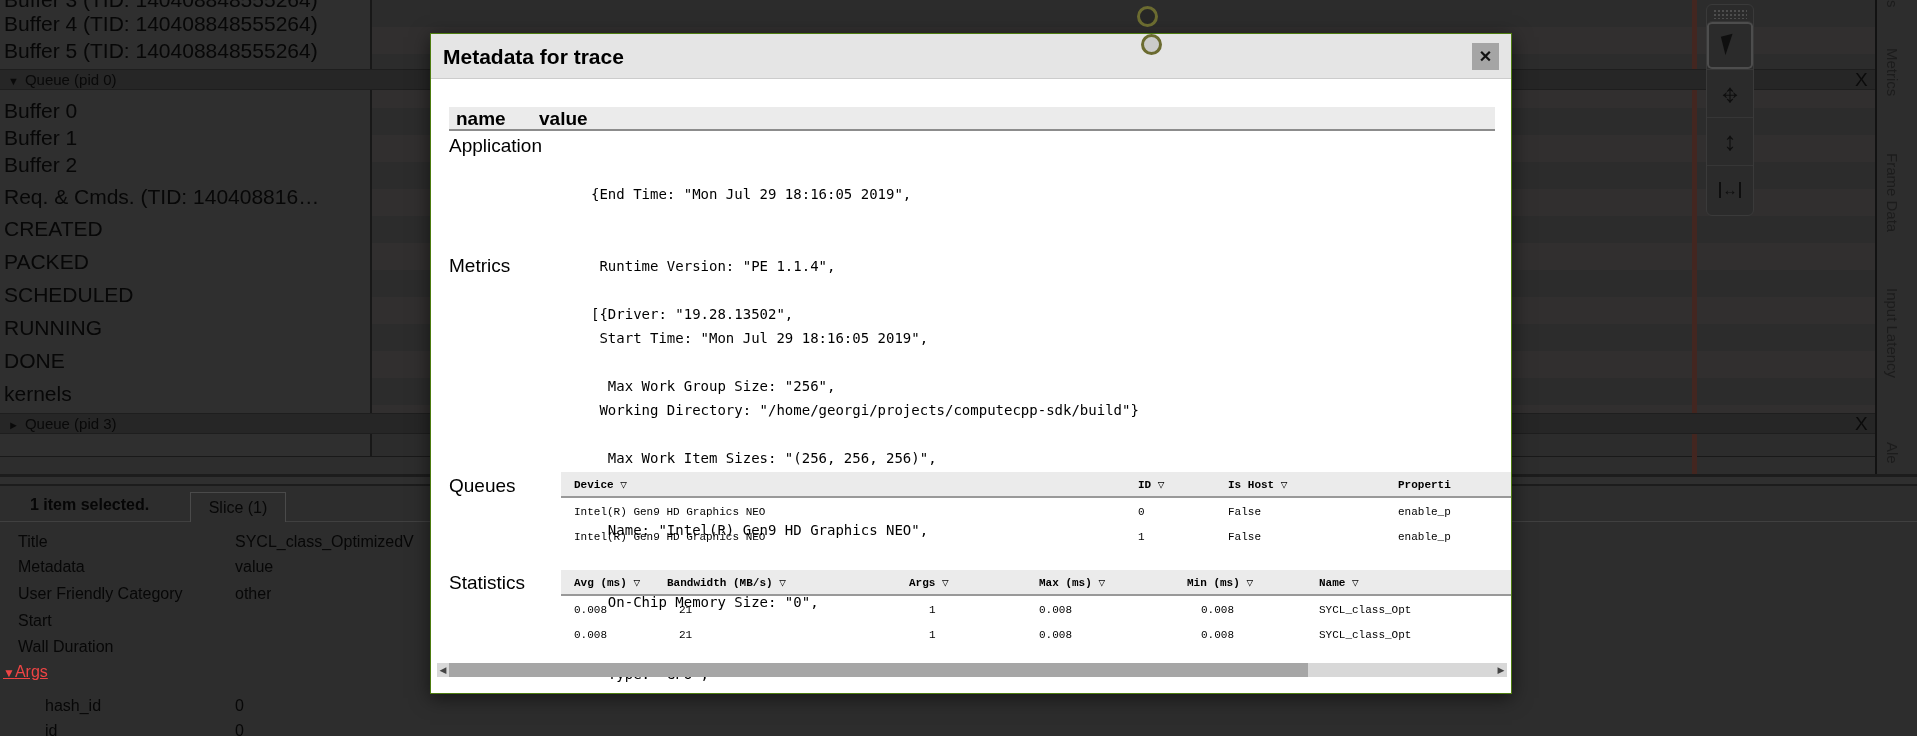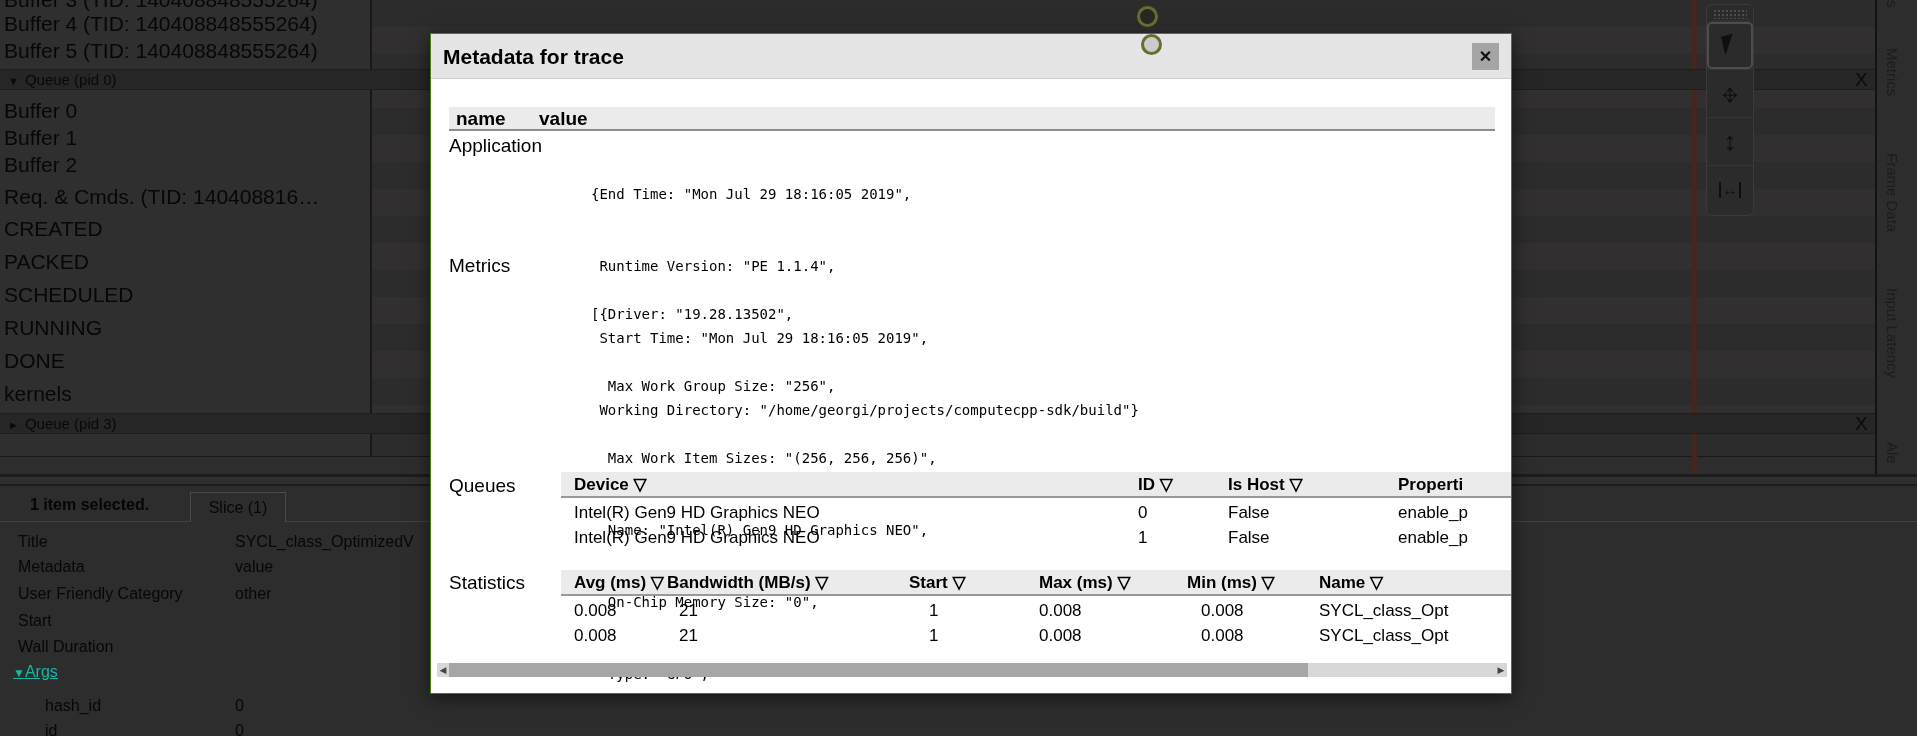--- a/index.html
+++ b/index.html
@@ -50,21 +50,21 @@
     border-top:3px solid #1c1c1c; border-bottom:2px solid #1c1c1c; z-index:4; }
   #bottom-panel { left:0; top:486px; width:1917px; height:250px; background:#2d2d2d; z-index:4; }
   #tab-line { position:absolute; left:0; top:35px; width:1917px; height:1px; background:#404040; }
   #selected-text { position:absolute; left:30px; top:10px; font-size:16px; font-weight:bold; color:#060606; }
   #slice-tab { position:absolute; left:190px; top:6px; width:96px; height:30px;
     border:1px solid #4a4a4a; border-bottom:none; background:#2d2d2d; text-align:center;
     font-size:16px; line-height:29px; color:#070707; z-index:2; }
   .kv-label { position:absolute; left:18px; font-size:16px; color:#070707; white-space:nowrap; }
   .kv-value { position:absolute; left:235px; font-size:16px; color:#070707; white-space:nowrap;
     max-width:195px; overflow:hidden; }
-  #args-row { position:absolute; left:13px; top:177px; font-size:16px; color:#14b8a6;text-decoration:underline; }
+  #args-row { position:absolute; left:3px; top:177px; font-size:16px; color:#ef4444;text-decoration:underline; }
   #args-row .arr { font-size:12px; }
   .arg-label { position:absolute; left:45px; font-size:16px; color:#070707; }
 
   
   .ring { width:21px; height:21px; border:3px solid #6b6b30; border-radius:50%; z-index:300;
     background:rgba(20,20,8,0.12); }
 
   
   #modal { left:430px; top:33px; width:1082px; height:661px; background:#ffffff; z-index:100;
     border:1px solid #4d7c0f; box-shadow:0 4px 18px rgba(0,0,0,0.55); }
@@ -79,22 +79,22 @@
     border-bottom:2px solid #8c8c8c; }
   #nv-band .nh { position:absolute; left:7px; top:0; font-size:19px; font-weight:bold; line-height:24px; }
   #nv-band .vh { position:absolute; left:90px; top:0; font-size:19px; font-weight:bold; line-height:24px; }
 
   .row-label { position:absolute; left:18px; font-size:19px; color:#000; line-height:24px; }
   .pre-val { position:absolute; left:160px; width:920px; font-family:"DejaVu Sans Mono", monospace;
     font-size:14px; line-height:24px; color:#000; white-space:pre; overflow:hidden; }
 
   .sub-band { position:absolute; left:130px; width:950px; height:26px; background:#ebebeb;
     border-bottom:2px solid #999; overflow:hidden; }
-  .sub-band span, .sub-row span { position:absolute; top:0; font-family:Liberation Sans, sans-serif;
-    font-size:17px; line-height:26px; white-space:nowrap; }
+  .sub-band span, .sub-row span { position:absolute; top:0; font-family:Liberation Mono, monospace;
+    font-size:11px; line-height:26px; white-space:nowrap; }
   .sub-band span { font-weight:bold; }
   .sub-row { position:absolute; left:130px; width:950px; height:25px; overflow:hidden; }
   .sub-row span { line-height:25px; }
 
   
   .qc-device { left:13px; } .qc-id { left:577px; } .qc-host { left:667px; } .qc-props { left:837px; }
   
   .sc-avg { left:13px; } .sc-bw { left:106px;text-align:right; } .sc-count { left:348px; } .sc-max { left:478px; }
   .sc-min { left:626px; } .sc-name { left:758px; }
   .sv-avg { left:13px; } .sv-bw { left:118px; } .sv-count { left:368px; } .sv-max { left:478px; }
@@ -239,21 +239,21 @@
     <span class="qc-device">Intel(R) Gen9 HD Graphics NEO</span>
     <span class="qc-id">1</span>
     <span class="qc-host">False</span>
     <span class="qc-props">enable_p</span>
   </div>
 
   <div class="row-label" style="top:537px">Statistics</div>
   <div class="sub-band" style="top:536px">
     <span class="sc-avg">Avg (ms) ▽</span>
     <span class="sc-bw">Bandwidth (MB/s) ▽</span>
-    <span class="sc-count">Start ▽</span>
+    <span class="sc-count">Args ▽</span>
     <span class="sc-max">Max (ms) ▽</span>
     <span class="sc-min">Min (ms) ▽</span>
     <span class="sc-name">Name ▽</span>
   </div>
   <div class="sub-row" style="top:564px">
     <span class="sv-avg">0.008</span>
     <span class="sv-bw">21</span>
     <span class="sv-count">1</span>
     <span class="sv-max">0.008</span>
     <span class="sv-min">0.008</span>

